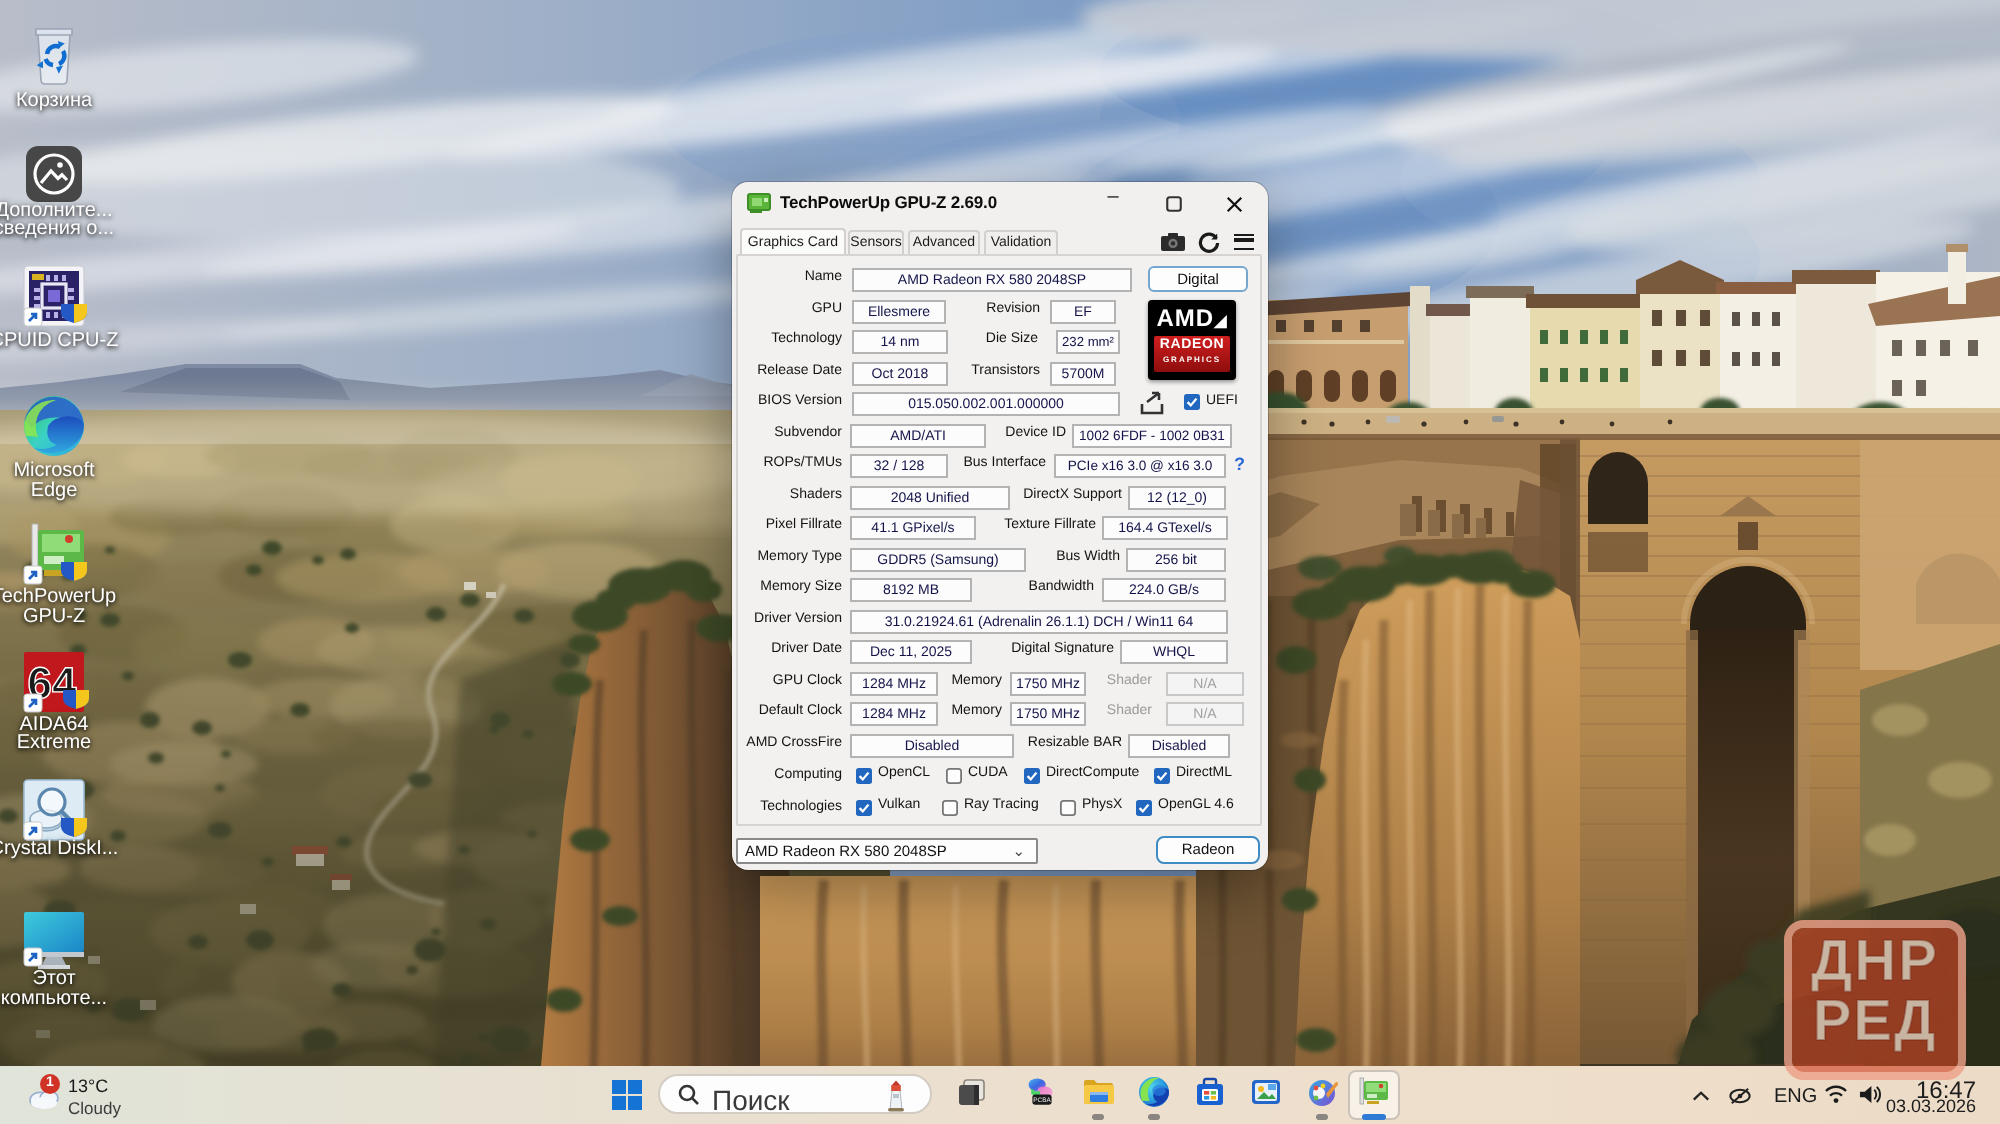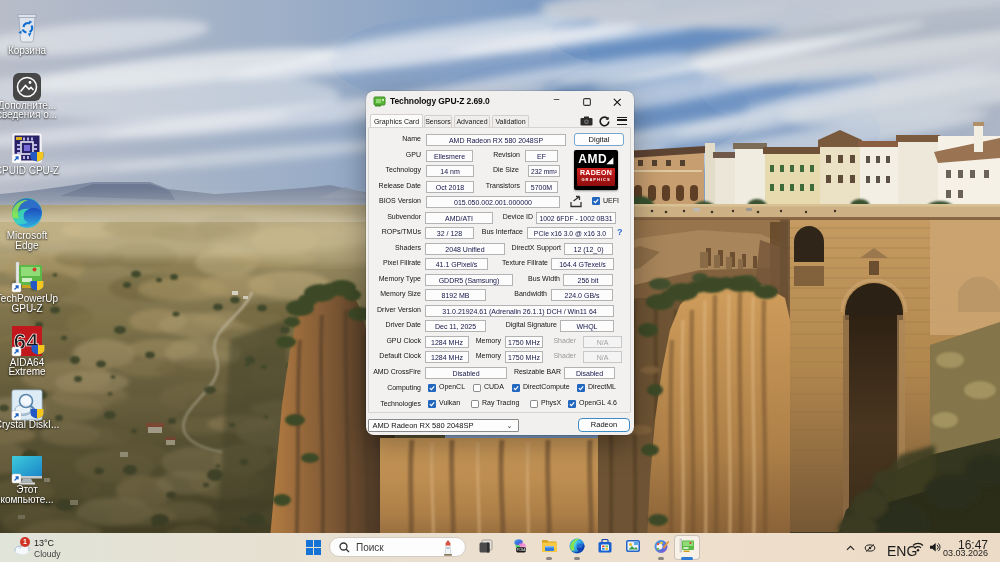--- a/index.html
+++ b/index.html
@@ -742,21 +742,21 @@
         </g>
       </svg><div class="dlbl" style="top:30px">Этот</div><div class="dlbl" style="top:40px">компьюте...</div></div>
 
 <div id="win">
  <svg style="position:absolute;left:7px;top:5px" width="13" height="12" viewBox="0 0 13 12">
 <rect x="1" y="1" width="11" height="8" rx="1" fill="#5bb43a" stroke="#3f8f27"></rect>
 <rect x="3" y="3" width="5" height="4" fill="#8fd874"></rect>
         <rect x="9" y="3" width="2" height="2" fill="#c8eebc"></rect>
 <rect x="2" y="9" width="6" height="1.5" fill="#3f8f27"></rect>
       </svg>
- <div style="position:absolute;left:24px;top:5px;font-size:8.5px;font-weight:bold;color:#0d0d0d;letter-spacing:-0.1px">Technology GPU-Z 2.69.0</div>
+ <div style="position:absolute;left:24px;top:5px;font-size:8.5px;font-weight:bold;color:#0d0d0d;letter-spacing:-0.1px">TechPowerUp GPU-Z 2.69.0</div>
  <div style="position:absolute;left:184px;top:2px;width:13px;height:16px;color:#222;font-size:10px;text-align:center">–</div>
  <svg style="position:absolute;left:217px;top:7px" width="8" height="8" viewBox="0 0 9 9">
         <rect x="0.7" y="0.7" width="7.6" height="7.6" rx="1.4" fill="none" stroke="#333" stroke-width="1.2"></rect>
       </svg>
  <svg style="position:absolute;left:247px;top:7px" width="8.5" height="8.5" viewBox="0 0 10 10">
         <path d="M1 1 L9 9 M9 1 L1 9" stroke="#111" stroke-width="1.3"></path>
       </svg>
  <div class="tab on" style="left:4px;top:22.5px;width:53px;height:13px">Graphics Card</div>
  <div class="tab" style="left:58px;top:24px;width:28px;height:11.5px">Sensors</div>
  <div class="tab" style="left:88px;top:24px;width:36px;height:11.5px">Advanced</div>
@@ -914,21 +914,21 @@
             <rect x="0" y="0" width="7" height="7"></rect>
             <rect x="8" y="0" width="7" height="7"></rect>
             <rect x="0" y="8" width="7" height="7"></rect>
             <rect x="8" y="8" width="7" height="7"></rect>
           </g>
         </svg></div>
  <div id="search"><svg width="11" height="11" viewBox="0 0 11 11" style="margin:4px 0 0 9px">
           <circle cx="4.5" cy="4.5" r="3.5" fill="none" stroke="#333" stroke-width="1.3"></circle>
           <path d="M7.2 7.2 L10 10" stroke="#333" stroke-width="1.3"></path>
         </svg>
-  <span style="position:absolute;left:26px;top:3.5px;font-size:10px;color:#3a3a3a">Поиск</span>
+  <span style="position:absolute;left:26px;top:3.5px;font-size:14px;color:#3a3a3a">Поиск</span>
   <svg style="position:absolute;right:10px;top:1px" width="14" height="17" viewBox="0 0 14 17">
           <path d="M4 16 L5 6 h4 L10 16 Z" fill="#eef3f6" stroke="#b0bac2" stroke-width="0.5"></path>
           <rect x="4.6" y="3.5" width="4.8" height="3" fill="#d94f3a"></rect>
           <path d="M5 3.5 L7 1.2 L9 3.5 Z" fill="#c0392b"></path>
           <rect x="3" y="15" width="8" height="1.8" rx="0.9" fill="#8a7a5a"></rect>
           <rect x="5.5" y="8" width="3" height="2" fill="#b8c4cc"></rect>
         </svg>
  </div>
  <div style="position:absolute;left:478px;top:5px;width:16px;height:16px"><svg width="16" height="16" viewBox="0 0 16 16">
           <rect x="4" y="2" width="10" height="10" rx="1.5" fill="#e8e4de" stroke="#8a857e" stroke-width="0.8"></rect>
@@ -1016,26 +1016,31 @@
         </svg></div>
       <div style="position:absolute;left:681px;top:24px;width:12px;height:2.5px;border-radius:2px;background:#2f7ad4"></div>
  <svg style="position:absolute;left:846px;top:11.5px" width="9" height="6" viewBox="0 0 10 6">
         <path d="M1 5 L5 1.2 L9 5" fill="none" stroke="#222" stroke-width="1.3"></path>
       </svg>
  <svg style="position:absolute;left:864px;top:9.5px" width="12" height="10" viewBox="0 0 13 11">
         <ellipse cx="6.5" cy="5.5" rx="5.3" ry="3.4" fill="none" stroke="#222" stroke-width="1.1"></ellipse>
         <circle cx="6.5" cy="5.5" r="1.3" fill="#222"></circle>
         <path d="M2 9.5 L11 1.5" stroke="#222" stroke-width="1.1"></path>
       </svg>
- <div style="position:absolute;left:887px;top:9.5px;font-size:14px;color:#1c1c1c">ENG</div>
+ <div style="position:absolute;left:887px;top:9.5px;font-size:10px;color:#1c1c1c">ENG</div>
  <svg style="position:absolute;left:912px;top:9px" width="12" height="10" viewBox="0 0 12 10">
         <path d="M1 3.5 A7 7 0 0 1 11 3.5" fill="none" stroke="#1a1a1a" stroke-width="1.2"></path>
         <path d="M3 5.8 A4.2 4.2 0 0 1 9 5.8" fill="none" stroke="#1a1a1a" stroke-width="1.2"></path>
         <circle cx="6" cy="8.3" r="1.2" fill="#1a1a1a"></circle>
       </svg>
  <svg style="position:absolute;left:929px;top:9px" width="11.5" height="10.5" viewBox="0 0 12 11">
         <path d="M1 4 h2.5 L7 1 V10 L3.5 7 H1 Z" fill="#1a1a1a"></path>
         <path d="M8.5 3 A3.5 3.5 0 0 1 8.5 8 M9.8 1.5 A5.5 5.5 0 0 1 9.8 9.5" fill="none" stroke="#1a1a1a" stroke-width="1"></path>
       </svg>
  <div style="position:absolute;left:950px;top:4.5px;width:38px;text-align:right;font-size:12px;color:#1c1c1c">16:47</div>
  <div style="position:absolute;left:934px;top:15px;width:54px;text-align:right;font-size:9px;color:#1c1c1c">03.03.2026</div>
 </div>
 
+<div id="redlogo">
+ <div style="position:absolute;inset:3px;border:4px solid rgba(238,160,135,.82);border-radius:10px"></div>
+ <div style="position:absolute;inset:7px;background:rgba(208,70,38,.64);border-radius:6px"></div>
+ <div style="position:absolute;left:0;right:0;top:9px;text-align:center;font-size:29px;line-height:30px;font-weight:bold;letter-spacing:1px;color:rgba(206,198,180,.88);-webkit-text-stroke:1px rgba(120,40,24,.4)">ДНР<br>РЕД</div>
+</div>
 </div>
 </body></html>

